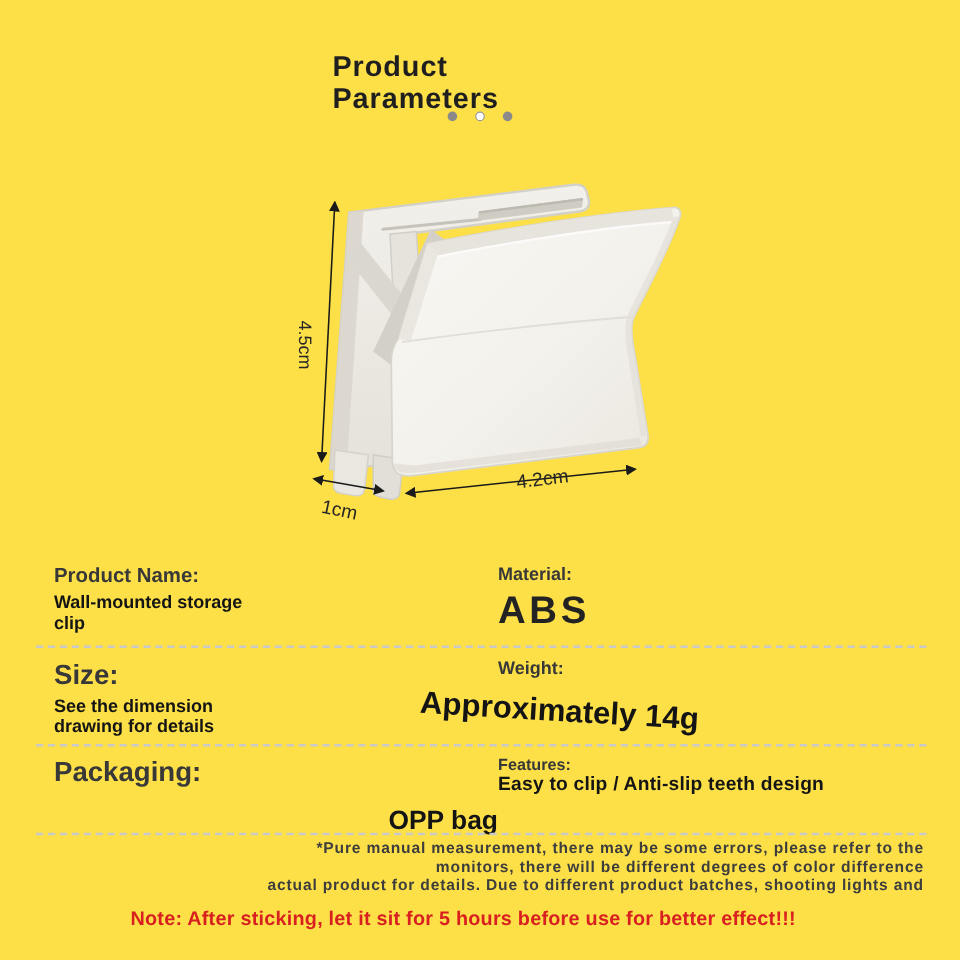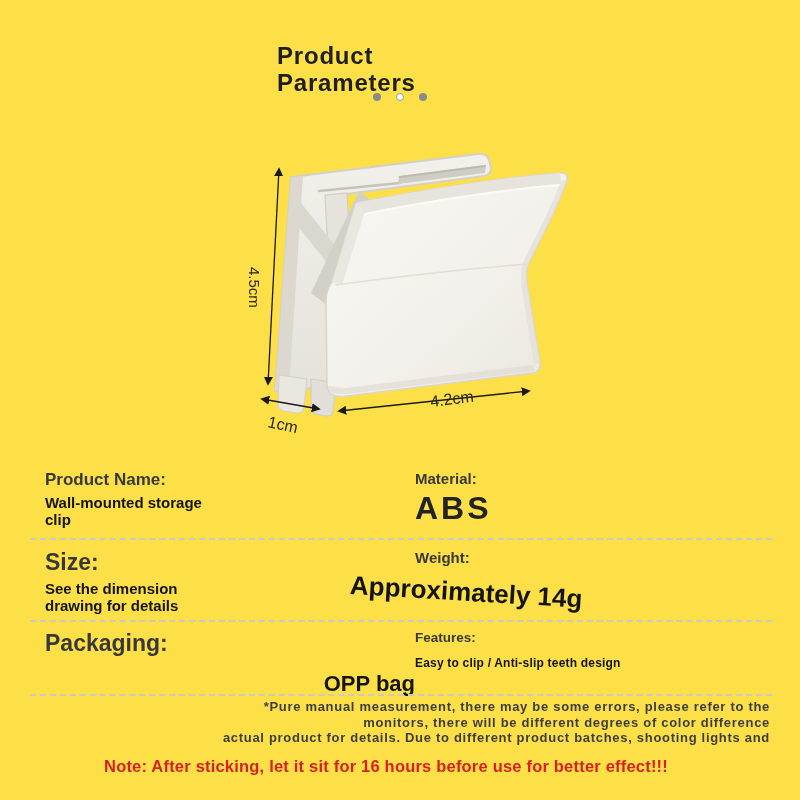--- a/index.html
+++ b/index.html
@@ -36,21 +36,21 @@
   .lbl-sm { font-size:15px; }
   .lbl-xs { font-size:13.5px; }
   .spec-value { color:var(--value-text,#141414); font-weight:700; }
   .val-wrap { width:178px; font-size:15px; line-height:16.5px; margin-top:5px; }
   .val-abs { font-size:32px; font-weight:700; letter-spacing:3px; color:#232323; margin-top:3px; }
   .val-weight {
     position:relative; left:-64px; top:4px; width:max-content; white-space:nowrap;
     font-size:26px; font-weight:700; transform:rotate(3.4deg); transform-origin:left top;
   }
   .val-opp { font-size:22px; font-weight:700; margin-top:14px;text-align:right; }
-  .val-feat { font-size:12px; font-weight:700; margin-top:11px; letter-spacing:0.2px; }
+  .val-feat { font-size:16px; font-weight:700; letter-spacing:0.2px; }
   .divider {
     position:absolute; left:30px; width:742px; height:0;
     border-top:2px dashed var(--divider,#c9c9c9);
   }
   .div-1 { top:538px; } .div-2 { top:620px; } .div-3 { top:694px; }
   
   .disclaimer {
     position:absolute; left:30px; top:699px; width:740px; text-align:right;
     font-size:13px; font-weight:700; letter-spacing:0.7px;
     color:#3d3d3d; line-height:15.5px;
@@ -165,15 +165,15 @@
   </div>
 
   <div class="divider div-3"></div>
 
   <div class="disclaimer">
     <div>*Pure manual measurement, there may be some errors, please refer to the</div>
     <div>monitors, there will be different degrees of color difference</div>
     <div>actual product for details. Due to different product batches, shooting lights and</div>
   </div>
 
-  <div class="note">Note: After sticking, let it sit for 16 hours before use for better effect!!!</div>
+  <div class="note">Note: After sticking, let it sit for 5 hours before use for better effect!!!</div>
 
 </div>
 
 </body></html>

